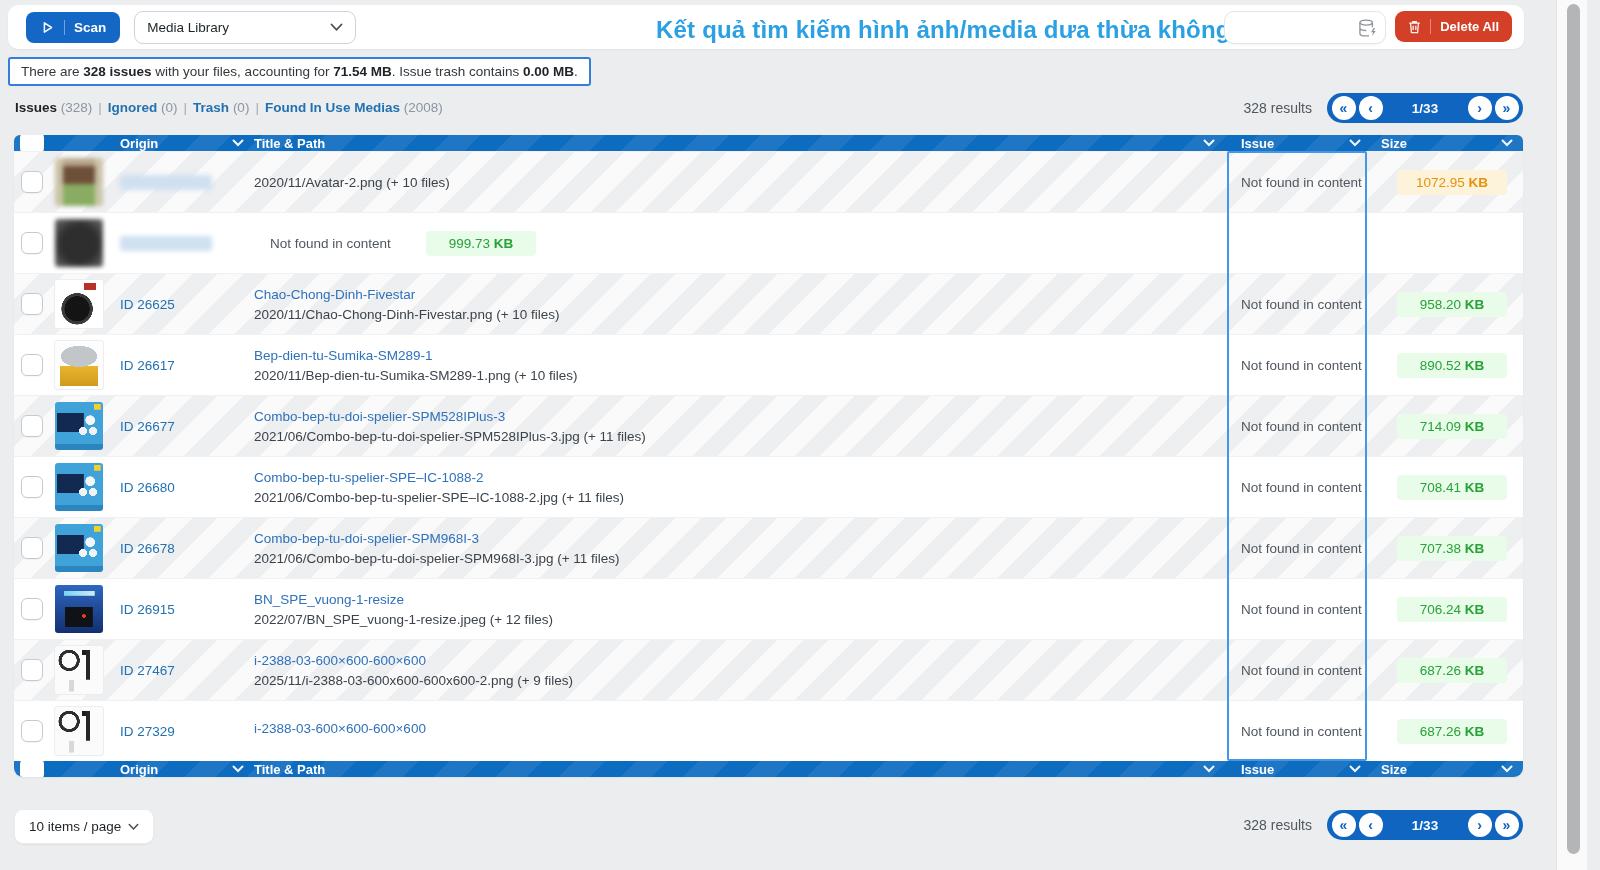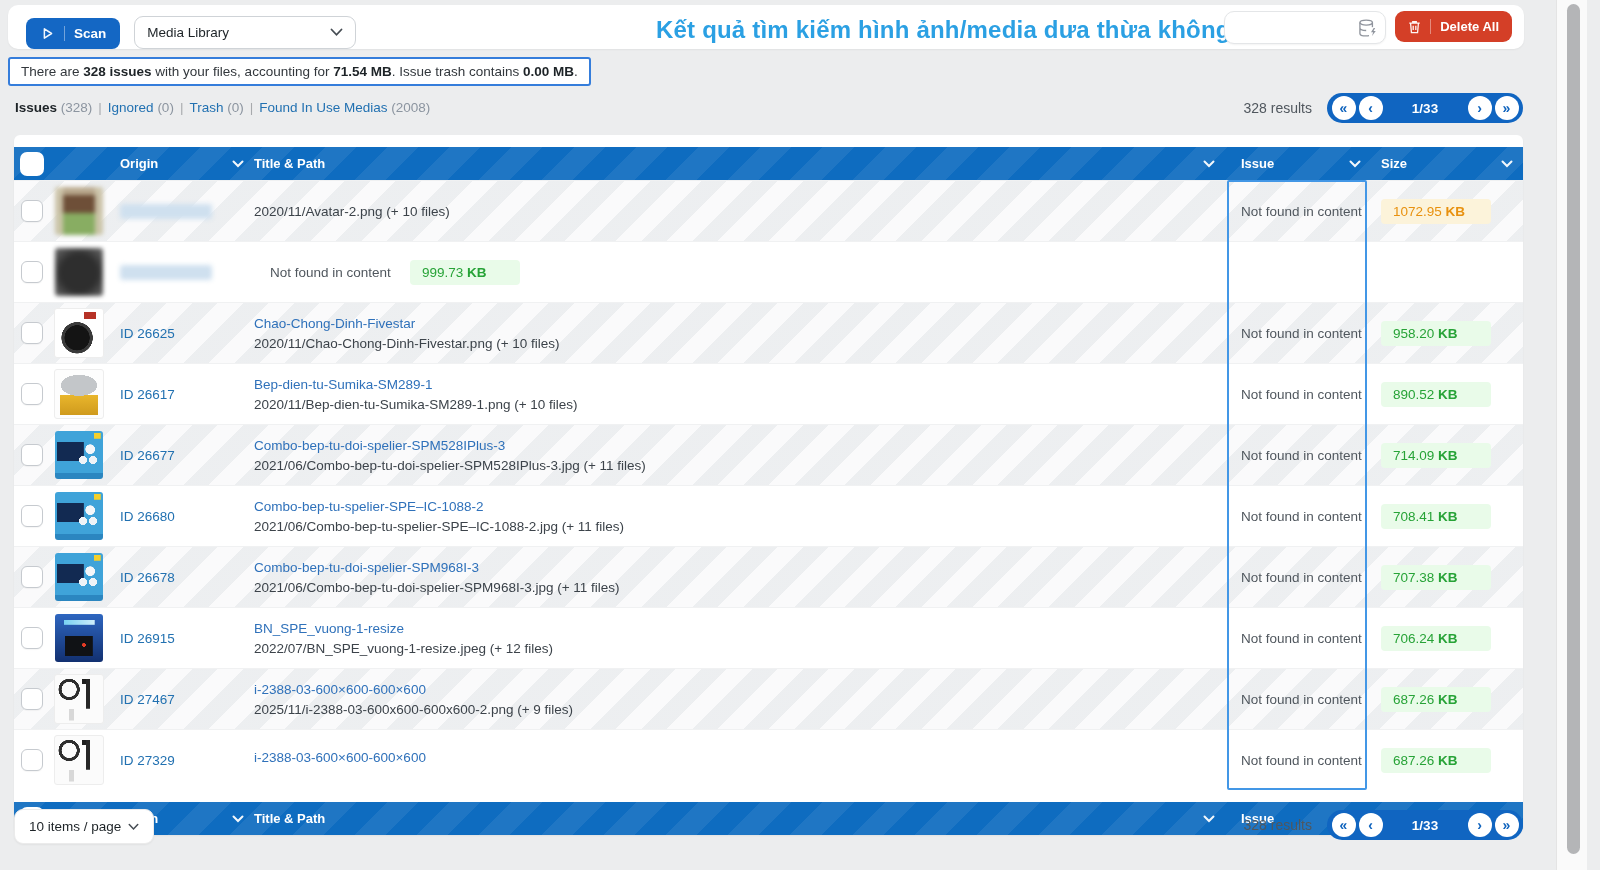--- a/index.html
+++ b/index.html
@@ -1,65 +1,65 @@
 <!DOCTYPE html>
 <html><head>
 <meta charset="utf-8">
 <style>
   html,body{margin:0;padding:0;background:#e9ebec;}
   .page{position:relative;width:1600px;height:870px;background:#ecedee;font-family:"Liberation Sans",sans-serif;overflow:hidden;}
 
   
   .topbar{position:absolute;left:8px;top:5px;width:1516px;height:44px;background:#fff;border-radius:10px;
-    box-shadow:0 1px 2px rgba(0,0,0,.05);display:flex;align-items:flex-end;}
+    box-shadow:0 1px 2px rgba(0,0,0,.05);display:flex;align-items:center;}
   .scan-btn{display:flex;align-items:center;gap:9px;margin-left:18px;height:31px;padding:0 14px;border:none;
     border-radius:8px;background:#1467c4;color:#fff;font-size:13.5px;font-weight:bold;cursor:pointer;font-family:inherit;}
   .btn-div{width:1px;height:15px;background:rgba(255,255,255,.4);display:inline-block;}
   .select{display:flex;align-items:center;justify-content:space-between;margin-left:14px;width:196px;height:31px;
     padding:0 12px;border:1.5px solid #cfd3d7;border-radius:9px;background:#fff;font-size:13.5px;color:#1d2327;cursor:pointer;gap:41px;}
   .annotation{position:absolute;left:648px;top:11px;font-size:24px;font-weight:600;color:#2ba0e3;letter-spacing:.2px;white-space:nowrap;}
   .db-box{position:absolute;right:138px;top:6px;width:152px;height:31px;border:1px solid #e4e6e8;border-radius:10px;
     background:#fff;box-shadow:0 1px 2px rgba(0,0,0,.05);display:flex;align-items:center;justify-content:flex-end;padding-right:8px;cursor:pointer;}
   .delete-btn{position:absolute;right:12px;top:6px;display:flex;align-items:center;gap:9px;height:31px;padding:0 13px;
     border:none;border-radius:9px;background:#d43f27;color:#fff;font-size:13px;font-weight:bold;cursor:pointer;font-family:inherit;}
 
   
   .summary{position:absolute;left:8px;top:57px;display:inline-block;background:#fff;border:2px solid #357ddb;
     border-radius:3px;padding:5px 11px;font-size:13.5px;color:#32373c;white-space:nowrap;}
   .summary b{color:#1d2327;}
 
   
   .tabs{position:absolute;left:15px;top:100px;font-size:13.5px;color:#8c95a0;}
-  .tabs .tab{color:#2271b1;cursor:pointer;}
+  .tabs .tab{color:#2271b1;cursor:pointer;font-weight:bold;}
   .tabs .tab.active{color:#1d2327;font-weight:bold;cursor:default;}
   .tabs .count{color:#8c95a0;}
   .tabs .sep{color:#a7aaad;margin:0 6px;}
 
   
   .pager-row{position:absolute;right:77px;display:flex;align-items:center;gap:15px;height:32px;}
   .pager-row.top{top:92px;} .pager-row.bottom{top:809px;}
   .results{font-size:14px;color:#50575e;}
   .pager{display:flex;align-items:center;background:#1065c1;border-radius:16px;height:30px;width:190px;padding:0 3px;}
   .pg-btn{width:24px;height:24px;border-radius:50%;background:#fff;border:none;color:#0f63bd;font-weight:bold;
     font-size:14px;display:flex;align-items:center;justify-content:center;padding:0;cursor:pointer;margin:0 1.5px;line-height:1;font-family:inherit;}
   .page-num{flex:1;text-align:center;color:#fff;font-size:13.5px;font-weight:bold;}
 
   
   .table{position:absolute;left:14px;top:135px;width:1509px;background:#fff;border-radius:6px 6px 9px 9px;
     overflow:hidden;box-shadow:0 1px 2px rgba(0,0,0,.05);}
-  .thead{height:33px;display:flex;align-items:center;color:#fff;font-size:13px;font-weight:bold;
+  .thead{height:16px;display:flex;align-items:center;color:#fff;font-size:13px;font-weight:bold;
     background-color:#0e6cc0;
-    background-image:repeating-linear-gradient(135deg,rgba(255,255,255,.07) 0 22px,rgba(255,255,255,0) 22px 44px);margin-top:12px;}
+    background-image:repeating-linear-gradient(135deg,rgba(255,255,255,.07) 0 22px,rgba(255,255,255,0) 22px 44px);}
   .col{box-sizing:border-box;}
   .col-check{width:36px;display:flex;justify-content:center;}
   .col-thumb{width:58px;display:flex;justify-content:center;}
   .col-origin{width:146px;padding-left:12px;}
   .col-title{flex:1;min-width:0;}
   .col-issue{width:146px;padding-left:16px;}
-  .col-size{width:152px;padding-left:10px;}
+  .col-size{width:152px;padding-left:10px;text-align:center;}
   .hcell{display:flex;align-items:center;justify-content:space-between;padding-right:10px;}
   .hcheck{width:24px;height:24px;background:#fff;border-radius:7px;cursor:pointer;}
   .chev svg{display:block;opacity:.95;}
 
   .tbody{position:relative;}
   .trow{height:60px;display:flex;align-items:center;border-top:1px solid #f0f1f2;background:#fff;}
   .trow:first-child{border-top:none;}
   .trow:nth-child(even){background-color:#f4f5f6;
     background-image:repeating-linear-gradient(135deg,rgba(255,255,255,.55) 0 18px,rgba(228,231,234,.45) 18px 36px);}
   .cb{width:20px;height:20px;background:#fff;border:1px solid #c6cacf;border-radius:6px;cursor:pointer;box-shadow:0 1px 1px rgba(0,0,0,.04);}

